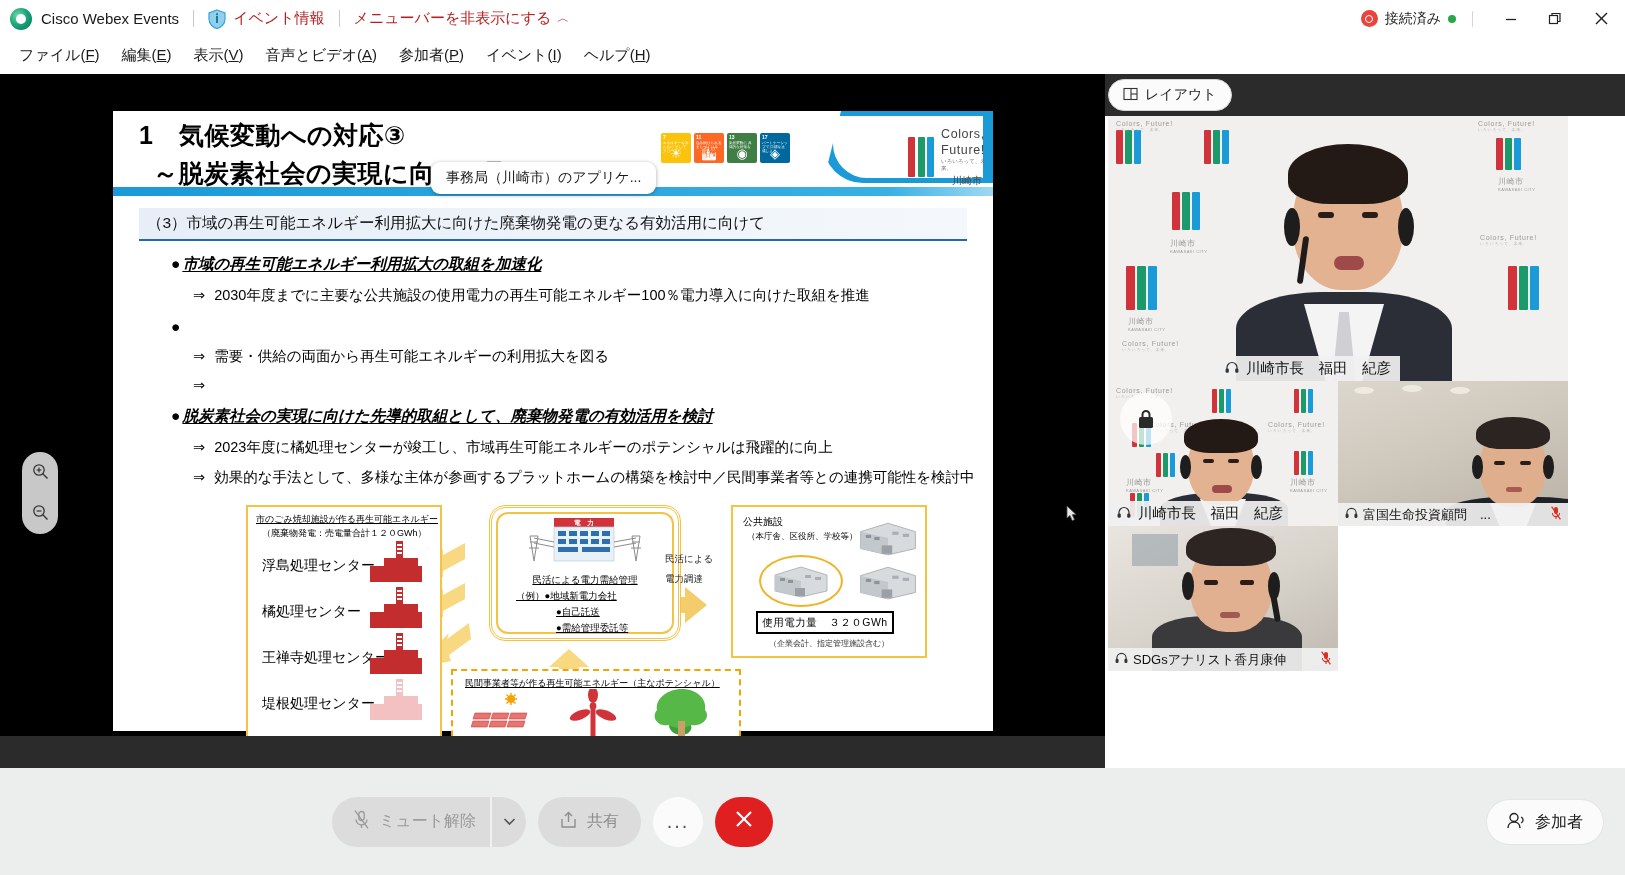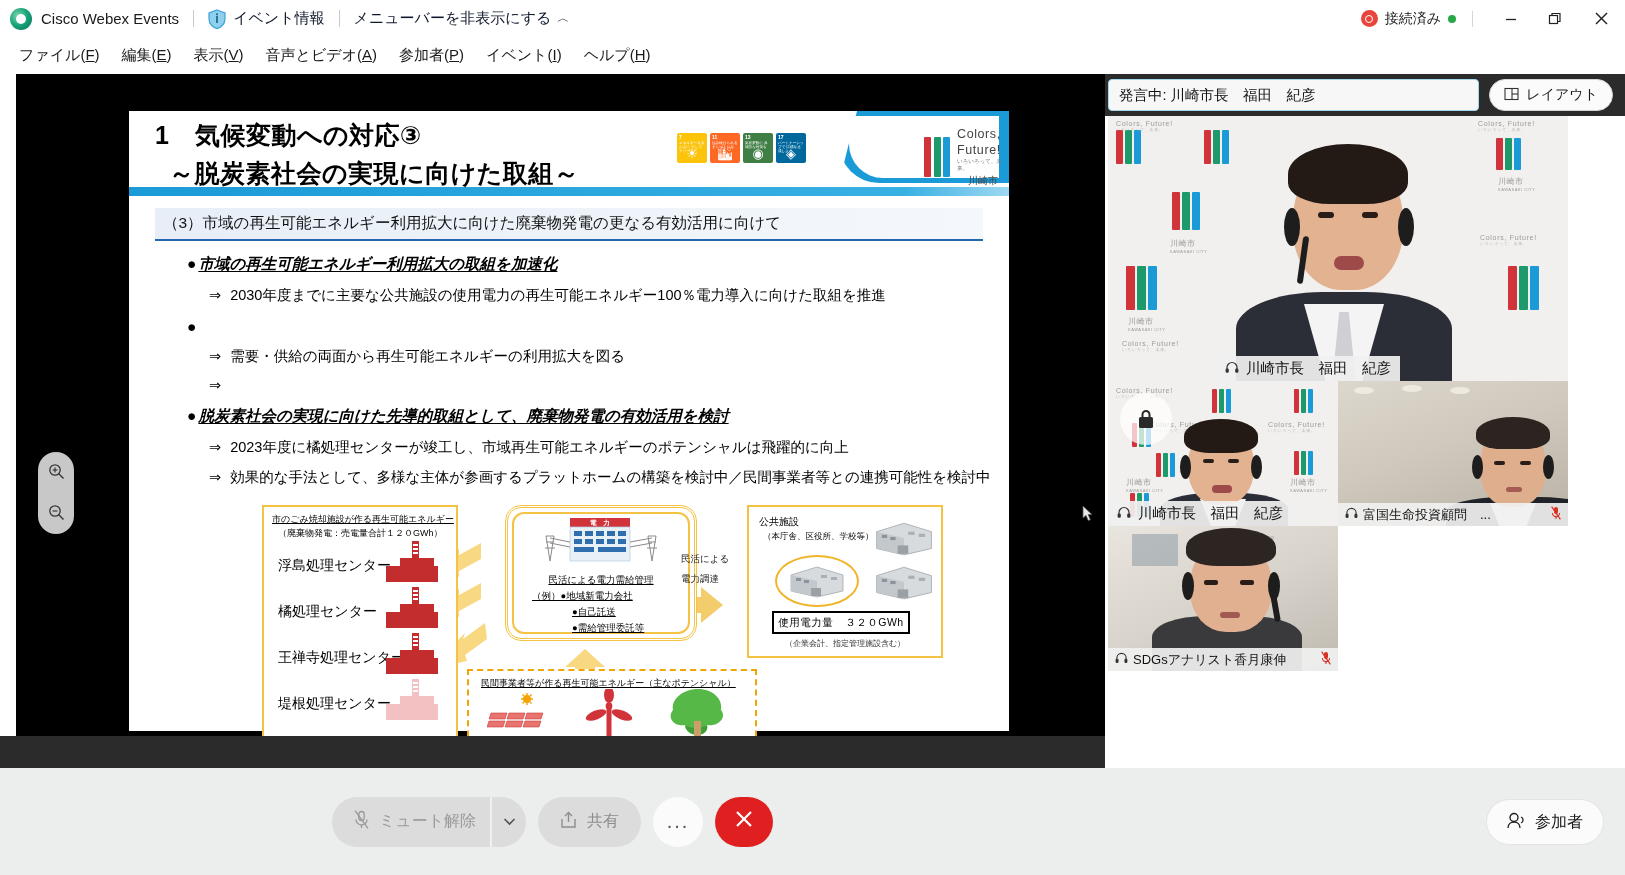--- a/index.html
+++ b/index.html
@@ -22,21 +22,21 @@
   .tb-logo::after {
     content:""; position:absolute; left:6px; top:6px; width:10px; height:10px;
     border-radius:50%; background:#ffffff;
   }
   .tb-title { font-size: 15px; color: #1a1a1a; margin-left: 9px; white-space: nowrap; }
   .tb-sep { width: 1px; height: 17px; background: #c9c9c9; margin: 0 14px; flex: none; }
   .tb-shield {
     width: 18px; height: 20px; flex: none; position: relative;
   }
   .tb-shield svg { display:block; }
-  .tb-item { font-size: 15px; color: #0f172a; white-space: nowrap; display:flex; align-items:center; gap:6px; }
+  .tb-item { font-size: 15px; color: #b91c1c; white-space: nowrap; display:flex; align-items:center; gap:6px; }
   .tb-item .cv { font-size: 12px; }
   .tb-right { margin-left: auto; display: flex; align-items: center; }
   .rec-dot {
     width: 17px; height: 17px; border-radius: 50%; background: #e8453c;
     display: flex; align-items: center; justify-content: center; flex: none;
   }
   .rec-dot::after { content:""; width:6px; height:6px; border-radius:50%; border:1.5px solid #fff; }
   .conn-txt { font-size: 14px; color: #1a1a1a; margin-left: 7px; white-space: nowrap; }
   .green-dot { width: 8px; height: 8px; border-radius: 50%; background: #27a745; margin-left: 7px; flex:none; }
   .vsep { width: 1px; height: 16px; background: #d5d5d5; margin: 0 16px; }
@@ -52,21 +52,21 @@
     position: absolute; top: 37px; left: 0; width: 1625px; height: 37px;
     background: #ffffff; display: flex; align-items: center; padding-left: 8px;
   }
   .menu-item {
     font-size: 15px; color: #1a1a1a; padding: 3px 11px; white-space: nowrap;
   }
   .menu-item u { text-decoration: underline; }
 
   
   #stage {
-    position: absolute; top: 74px; left: 16px; width: 1314px; height: 694px;
+    position: absolute; top: 74px; left: 0; width: 1314px; height: 694px;
     background: #000000; overflow: hidden;
   }
   
   #slide-wrap {
     position: absolute; left: 113px; top: 37px; width: 880px; height: 620px;
     background: #ffffff;
   }
   .zoomctl {
     position: absolute; left: 22px; top: 378px; width: 36px; height: 82px;
     background: #d9d9d9; border-radius: 18px;
@@ -645,29 +645,27 @@
           <path d="M20 38 C26 42 36 42 42 38 C44 44 38 48 33 48 C26 48 20 44 20 38 Z" fill="#3f9e36"></path>
           <rect x="29" y="34" width="7" height="18" fill="#c9a06a"></rect>
         </svg>
         <div class="cap" style="left:188px">●バイオマス発電</div>
       </div>
 
       <div class="pg-num">3</div>
     </div>
   </div>
 
+  <div id="app-tooltip">事務局（川崎市）のアプリケ...</div>
 </div>
 
 <div id="stage-bottom-black"></div>
 
 <div id="rpanel">
   <div id="rpanel-top">
-    <div id="speaker-box">
-      <span>発言中: 川崎市長　福田　紀彦</span>
-    </div>
     <div id="layout-btn">
       <span>
         <svg width="15" height="14" viewBox="0 0 15 14">
             <rect x="1" y="1.5" width="13" height="11" fill="none" stroke="#333" stroke-width="1.1"></rect>
             <line x1="8" y1="1.5" x2="8" y2="12.5" stroke="#333" stroke-width="1.1"></line>
             <line x1="8" y1="7" x2="14" y2="7" stroke="#333" stroke-width="1.1"></line>
           </svg>
       </span>
       <span>レイアウト</span>
     </div>

